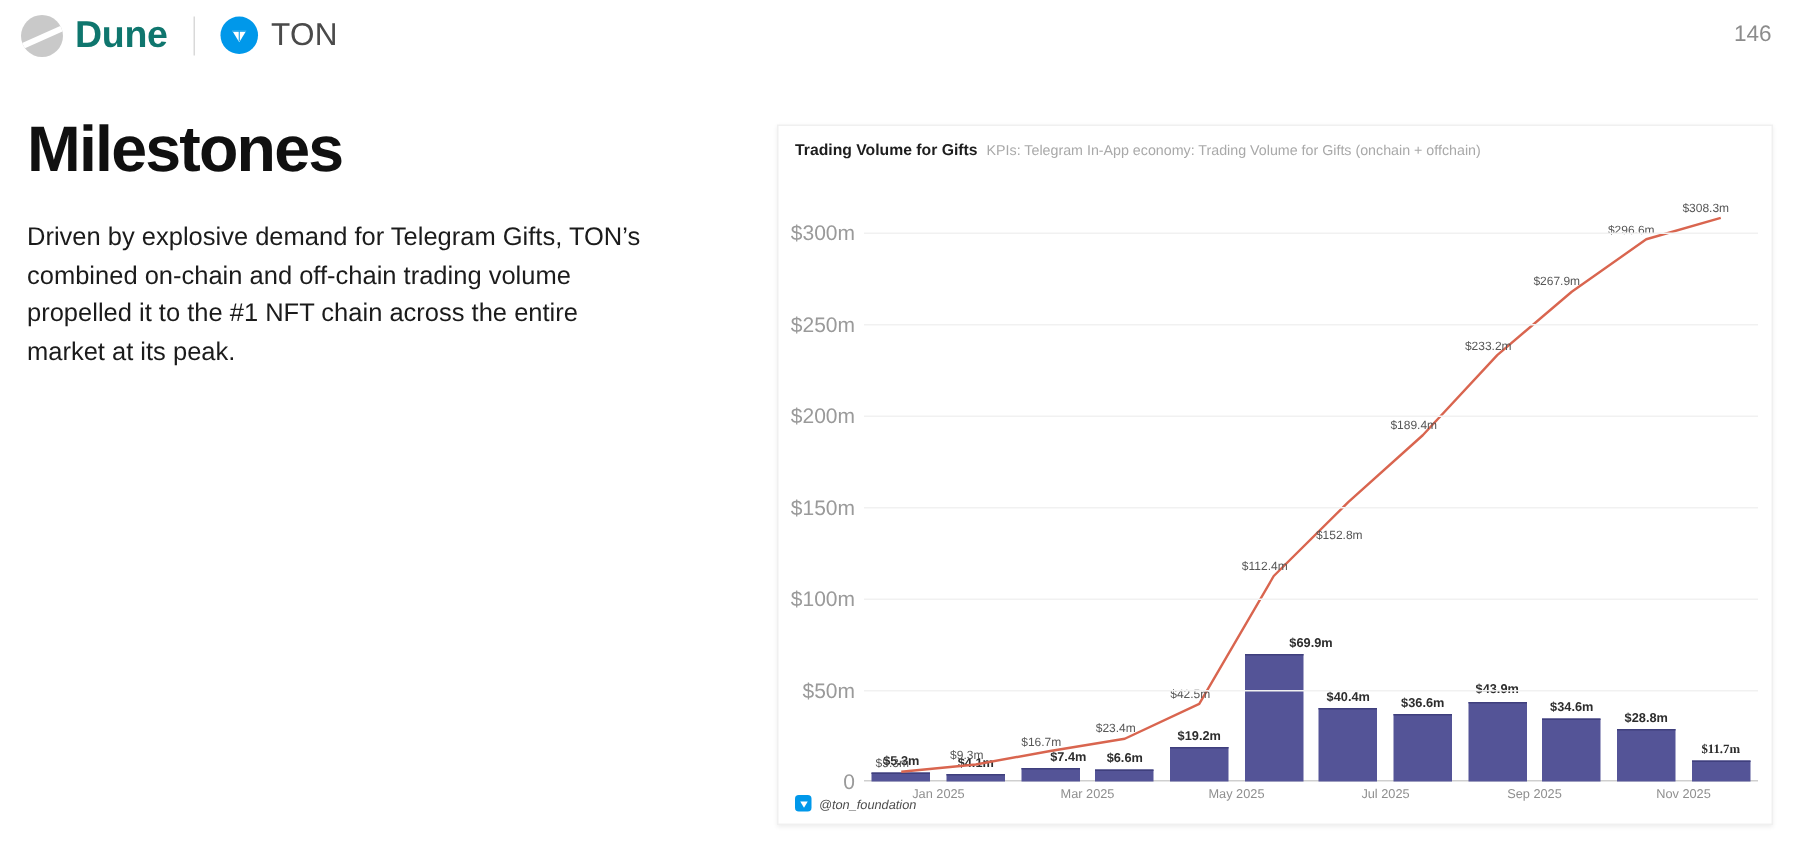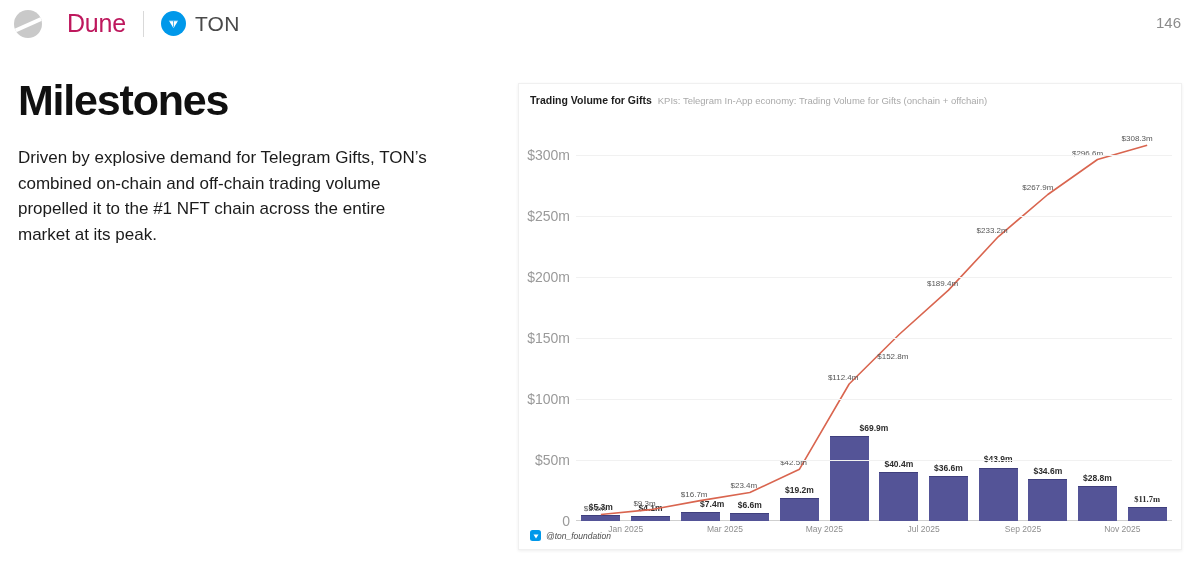--- a/index.html
+++ b/index.html
@@ -17,22 +17,22 @@
   .dune-logo {
     width: 28px; height: 28px; border-radius: 50%;
     background: #c9c9c9; position: relative; overflow: hidden;
   }
   .dune-logo::after {
     content: ""; position: absolute; left: -6px; top: 12px;
     width: 44px; height: 4px; background: #ffffff;
     transform: rotate(-24deg);
   }
   .dune-text {
-    margin-left: 25px; font-size: 25px; color: #be185d;
-    letter-spacing: -0.2px; font-weight: 400;
+    margin-left: 8px; font-size: 25px; color: #0f766e;
+    letter-spacing: -0.2px; font-weight: 700;
   }
   .brand-divider {
     width: 1px; height: 26px; background: #d9d9d9; margin: 0 17px;
   }
   .ton-logo {
     width: 25px; height: 25px; border-radius: 50%;
     background: #0098ea; display: flex; align-items: center; justify-content: center;
   }
   .ton-text {
     margin-left: 9px; font-size: 21px; color: #4a4a4a;

